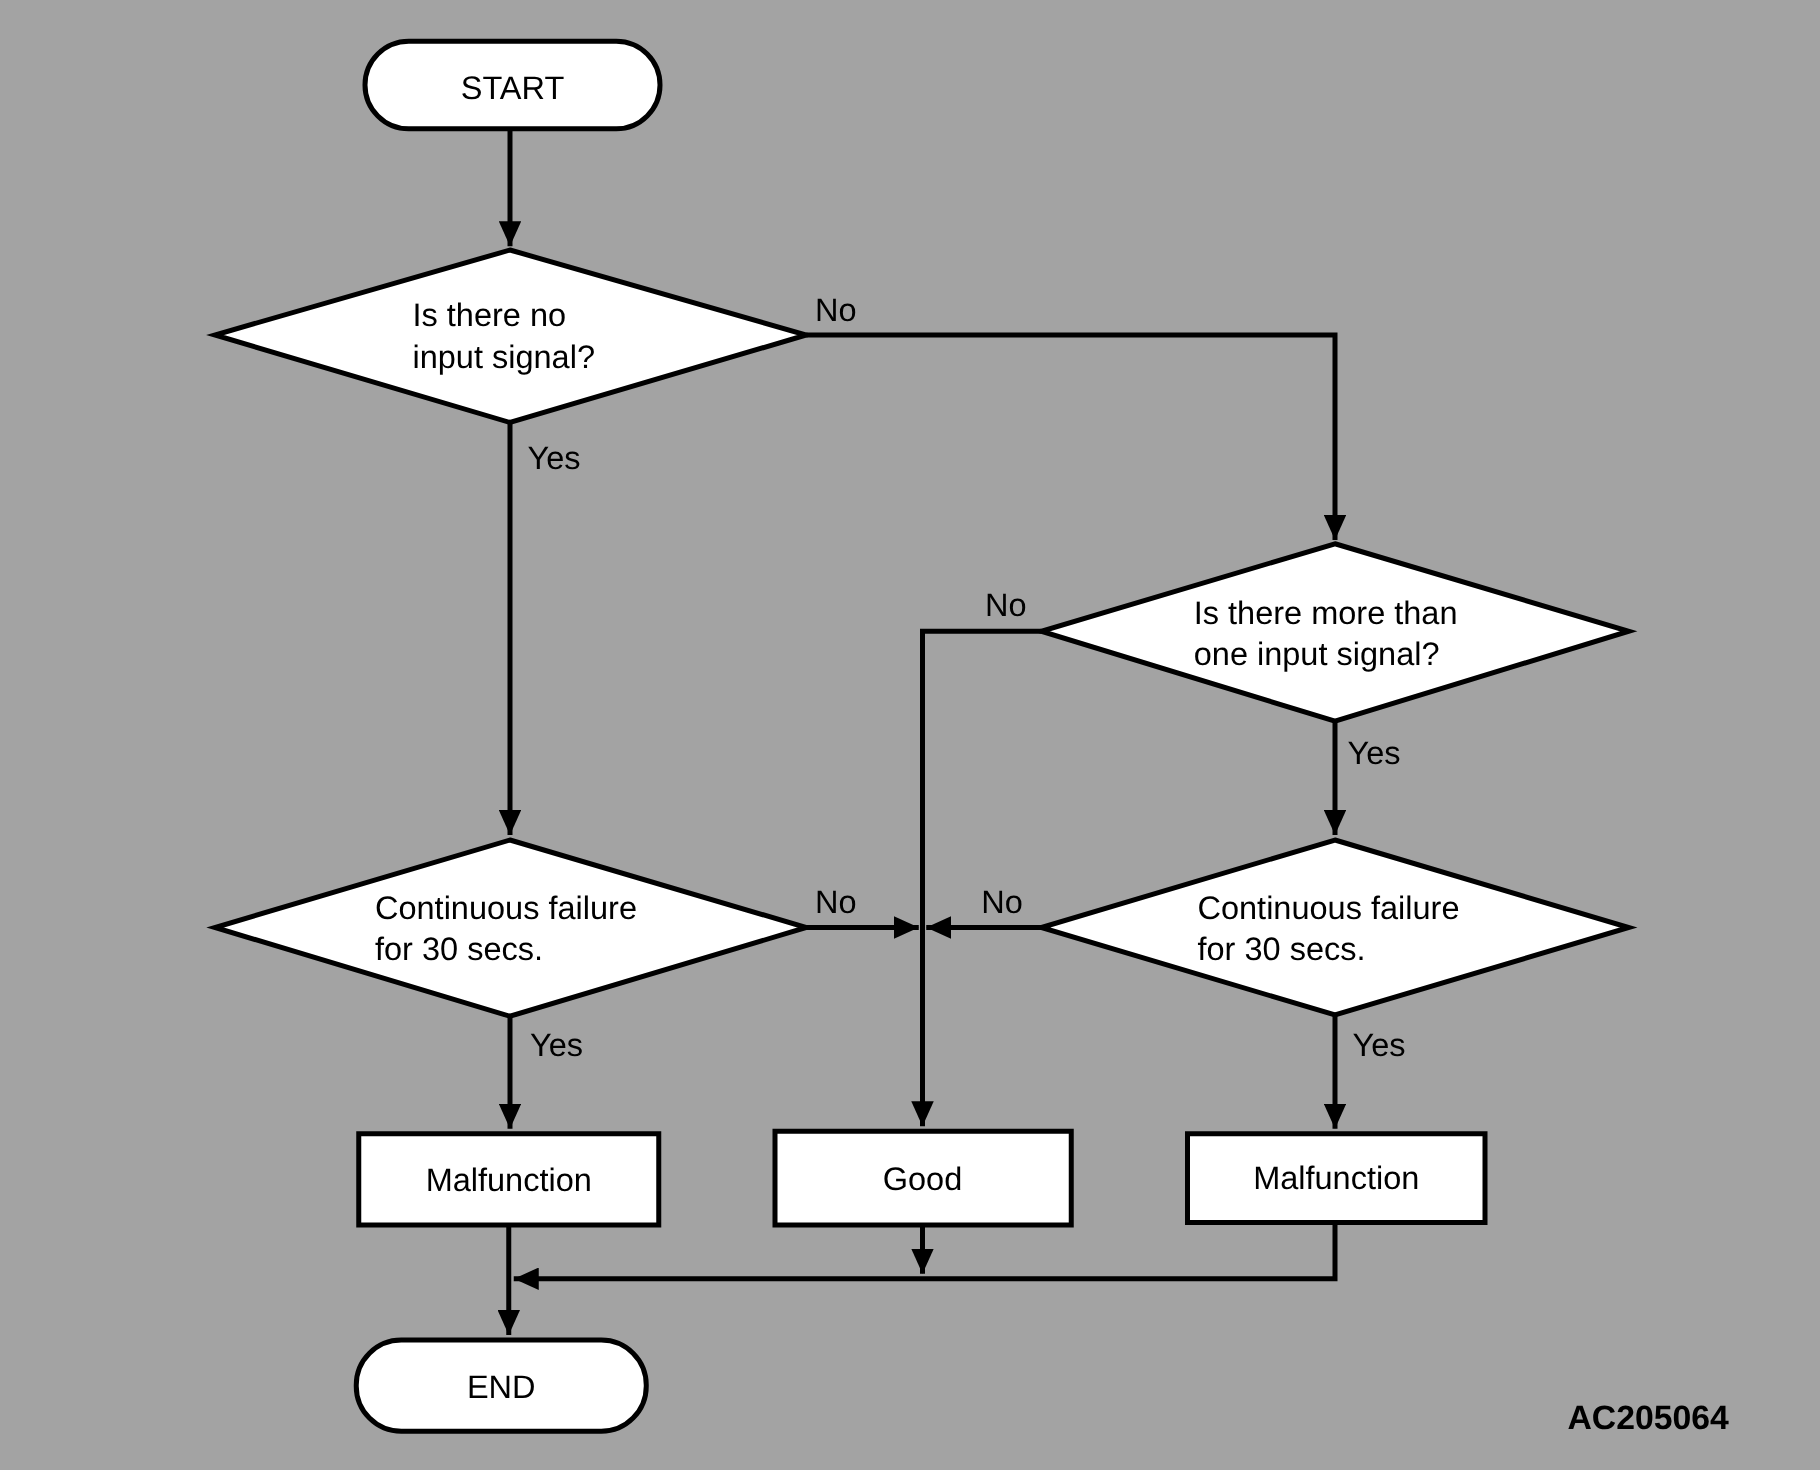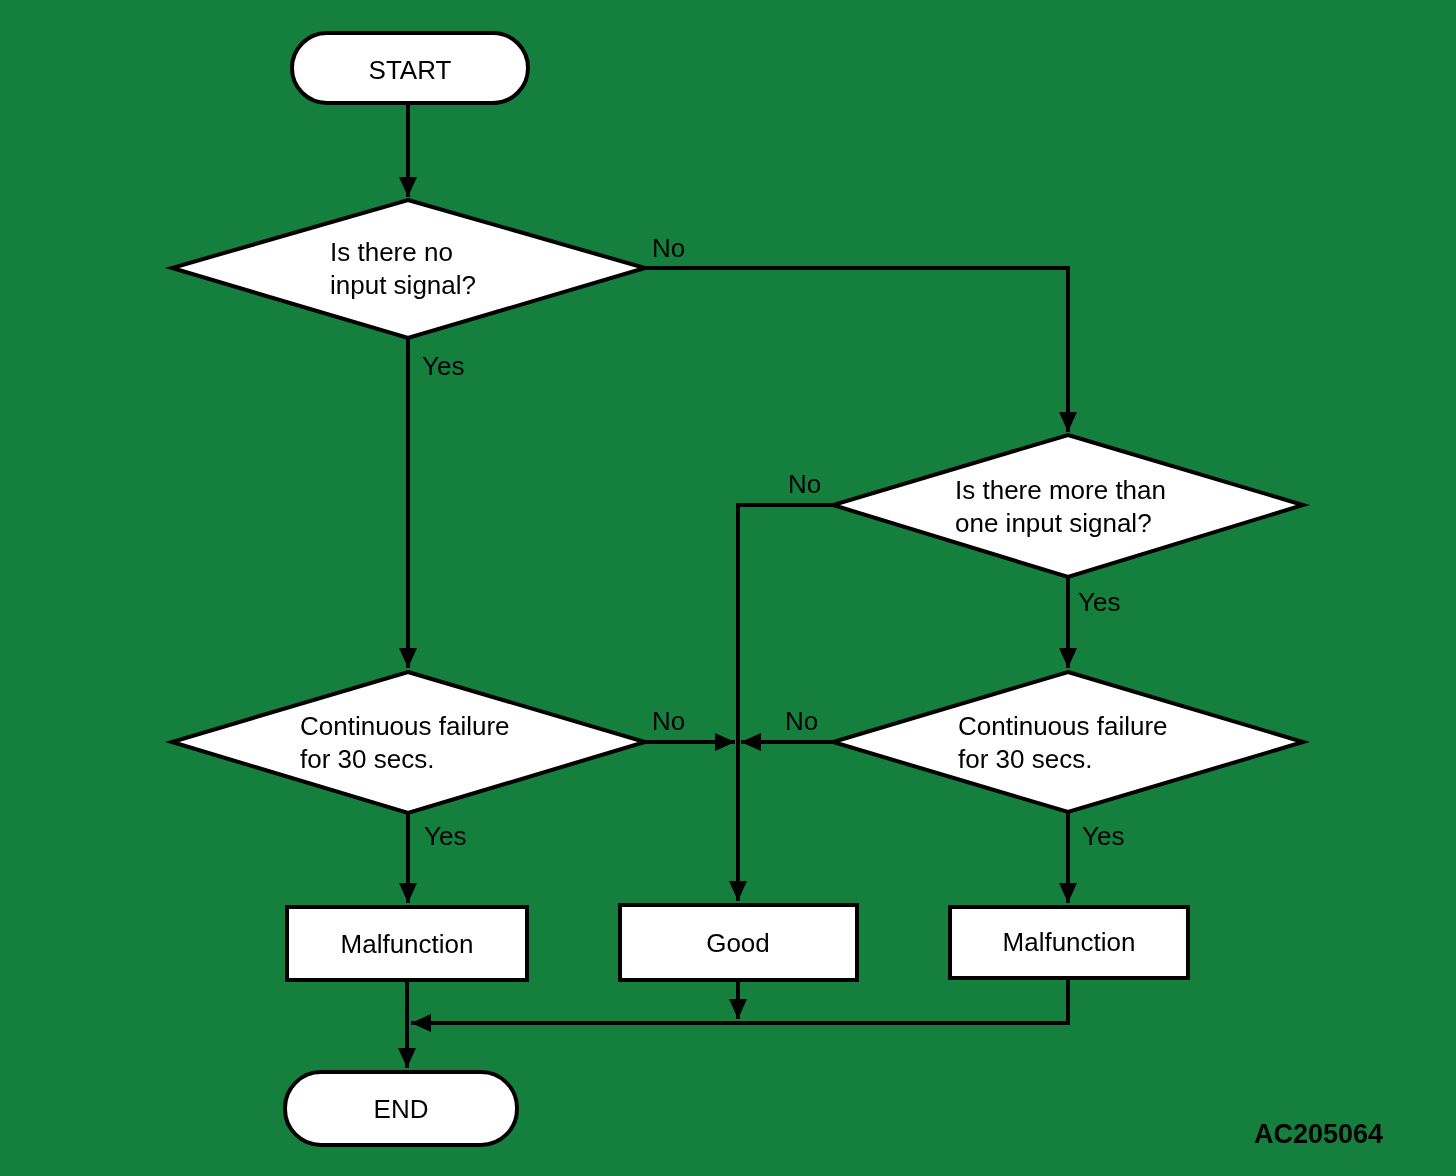--- a/index.html
+++ b/index.html
@@ -1,16 +1,16 @@
 <!DOCTYPE html>
 <html><head>
 <meta charset="utf-8">
 <style>
   html, body { margin: 0; padding: 0; background: #ffffff; }
-  .page { width: 1456px; height: 1176px; position: relative; background: #15803d; }
+  .page { width: 1456px; height: 1176px; position: relative; background: #a3a3a3; }
   svg { display: block; }
   .shape { fill: #ffffff; stroke: #000000; stroke-width: 4; }
   .edge  { fill: none;    stroke: #000000; stroke-width: 4; }
   .arrowhead { fill: #000000; stroke: none; }
   text {
     font-family: "Liberation Sans", sans-serif;
     font-size: 26px;
     fill: #000000;
   }
   .center { text-anchor: middle; }

